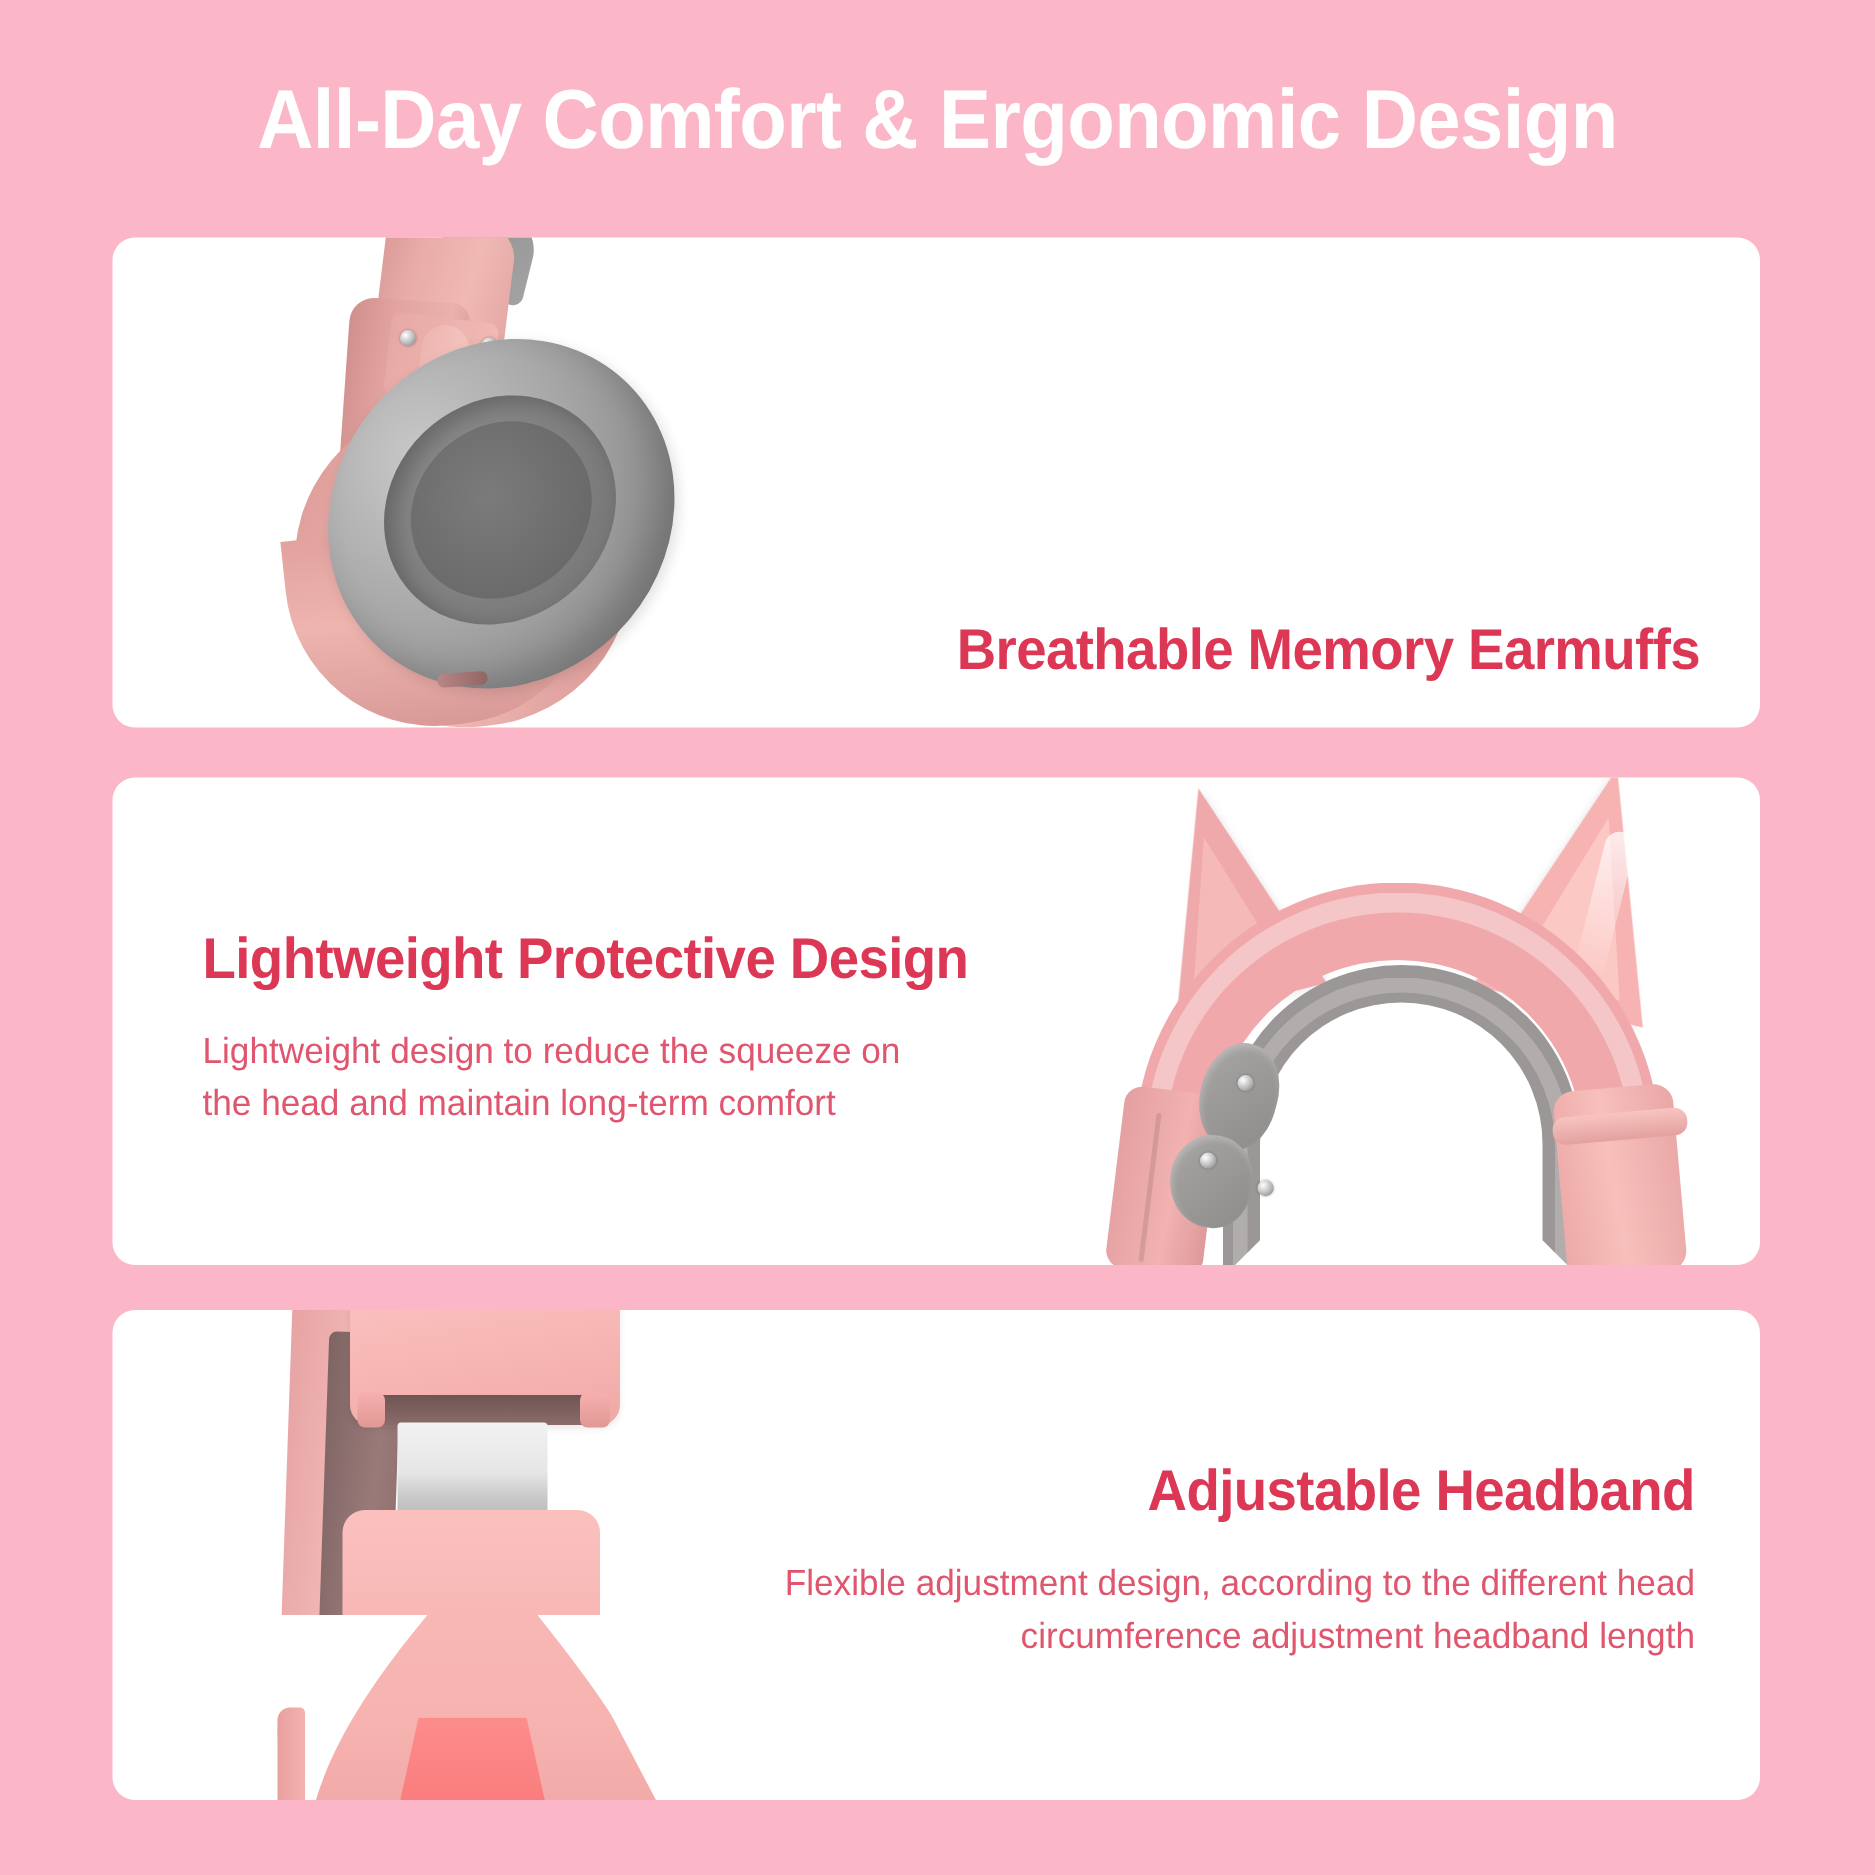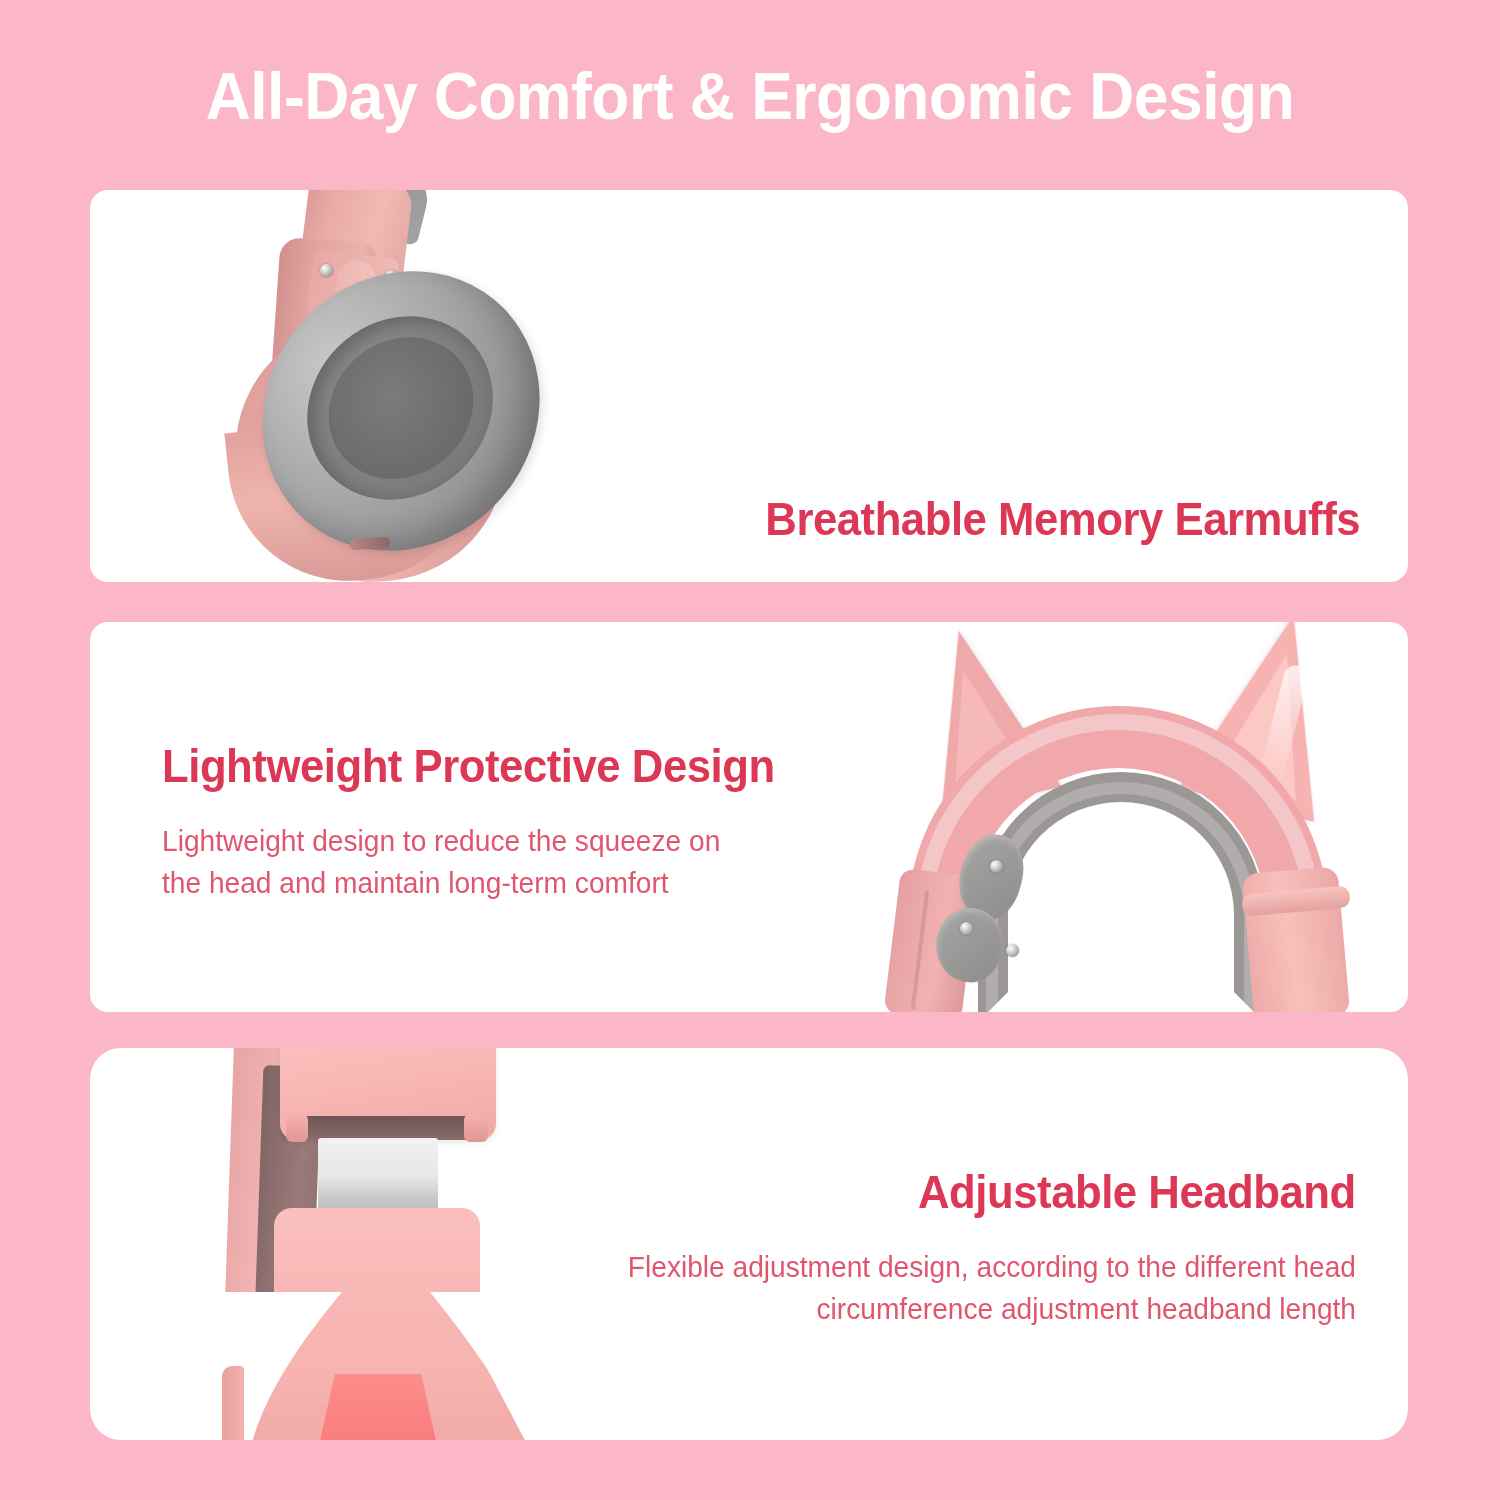--- a/index.html
+++ b/index.html
@@ -27,21 +27,21 @@
   
   .panel{
     position:absolute;
     left:90px;width:1318px;
     background:#ffffff;
     border-radius:18px;
     overflow:hidden;
   }
   #panel-1{top:190px;height:392px;}
   #panel-2{top:622px;height:390px;}
-  #panel-3{top:1048px;height:392px;border-radius:31px;}
+  #panel-3{top:1048px;height:392px;}
 
   .panel-inner{position:absolute;inset:0;padding-left:12px;}
 
   
   .txt{position:absolute;}
   .headline{
     color:#dc3855;
     font-weight:bold;
     font-size:46px;
     line-height:1.05;

